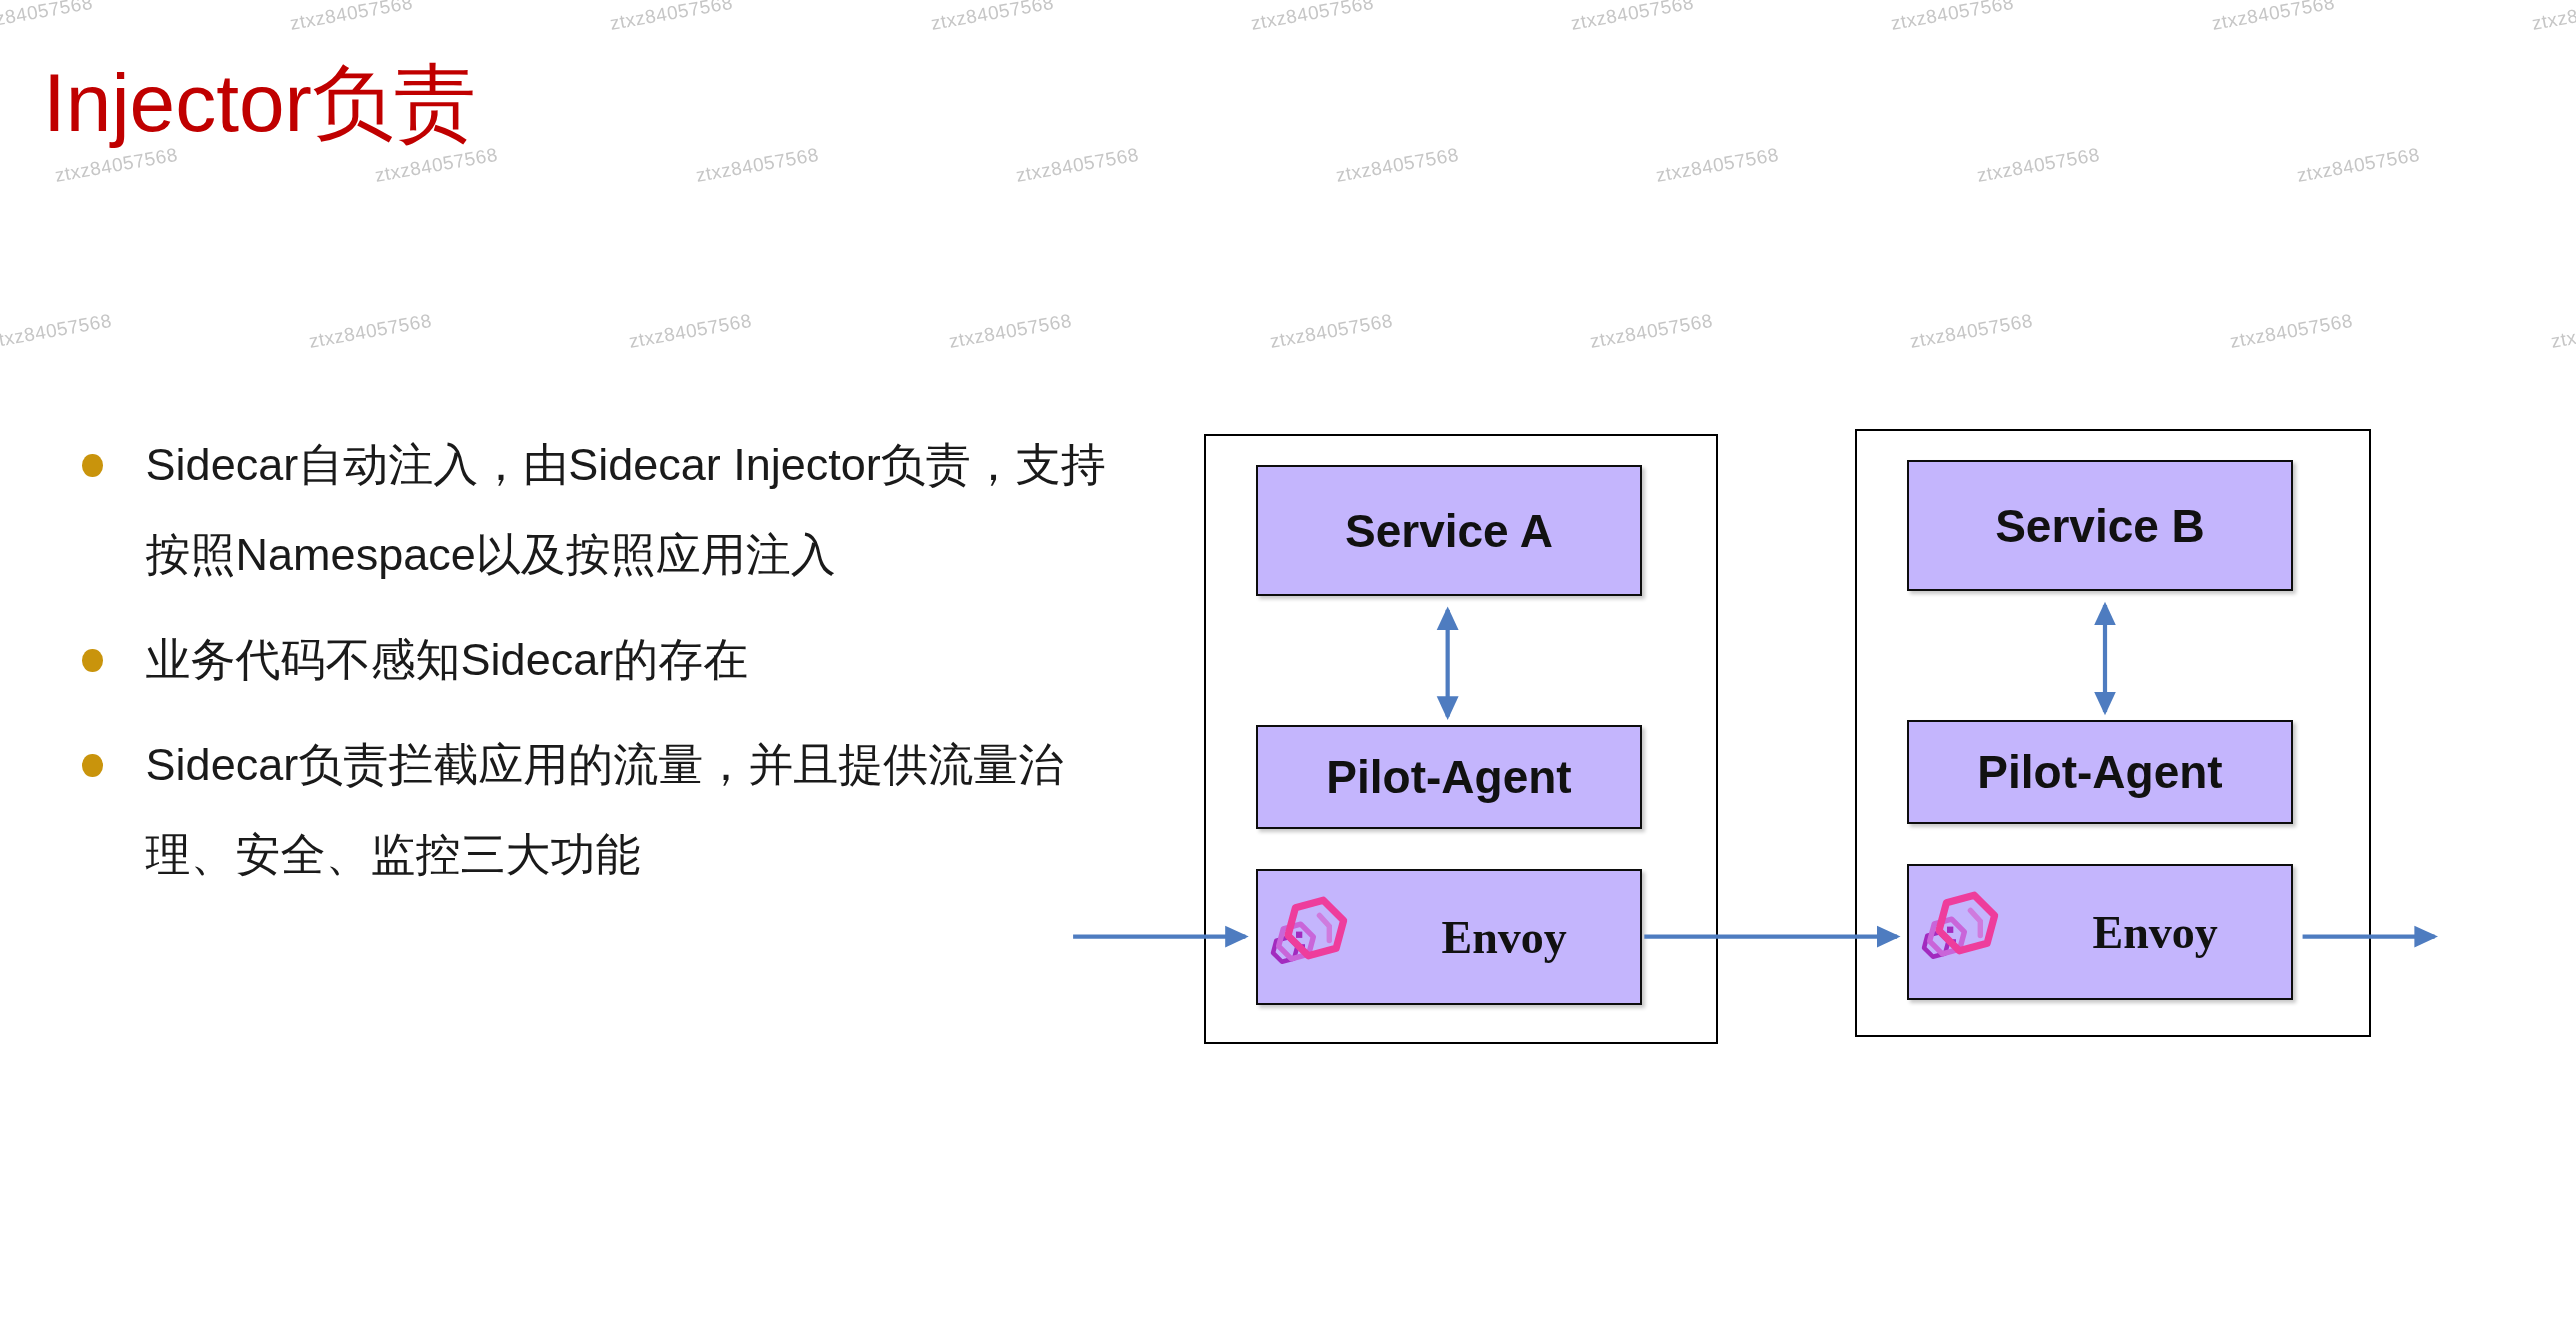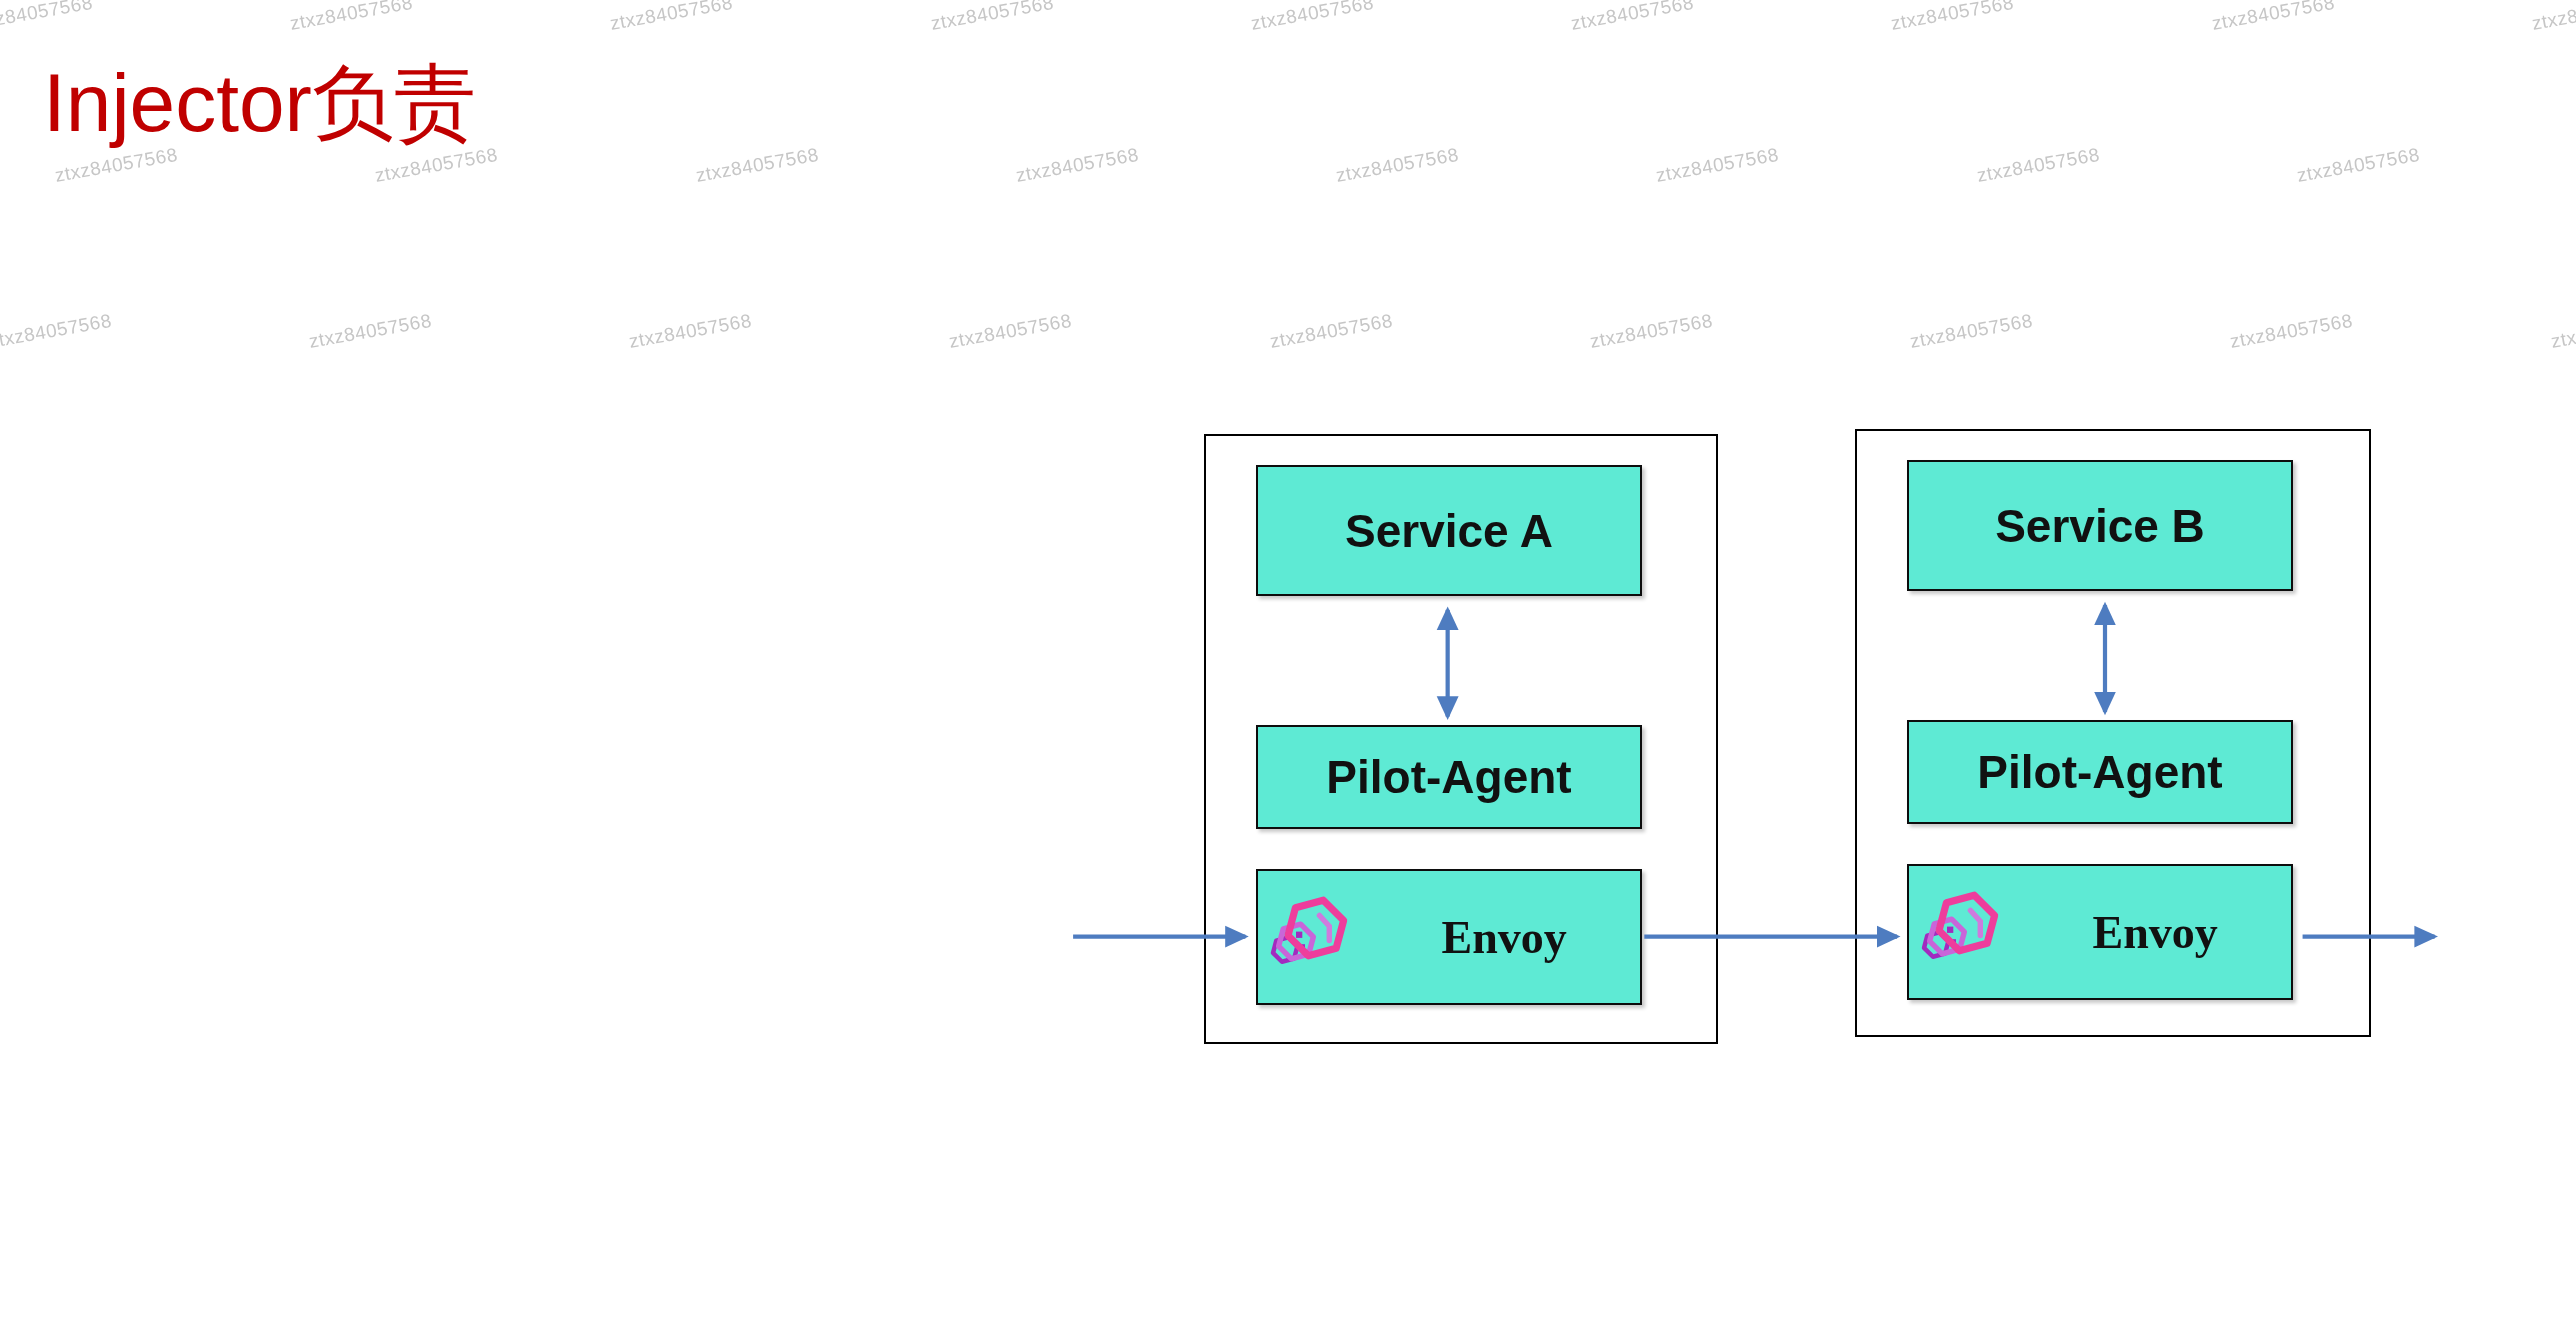--- a/index.html
+++ b/index.html
@@ -24,21 +24,21 @@
     list-style:none;margin:0;padding:0;
   }
   .bullet{display:flex;align-items:flex-start;margin:0 0 15px 0;}
   .dot{flex:0 0 auto;width:20.6px;height:22.5px;border-radius:50%;margin:34px 43px 0 0;}
   .btxt{font-size:45px;line-height:90px;color:#1a1a1a;}
   
   .pod{position:absolute;border:2.8px solid #000;background:transparent;box-sizing:border-box;}
   .pod-a{left:1204px;top:434px;width:514px;height:610px;}
   .pod-b{left:1855px;top:429px;width:516px;height:608px;}
   .ibox{
-    position:absolute;border:2.8px solid #0d0d0d;background:#5eead4;box-sizing:border-box;
+    position:absolute;border:2.8px solid #0d0d0d;background:#c4b5fd;box-sizing:border-box;
     display:flex;align-items:center;justify-content:center;
     box-shadow:2.8px 2.8px 3.7px rgba(0,0,0,0.22);
   }
   .ibox .lbl{font-size:46px;font-weight:700;color:#111;}
   .svc{left:50px;top:29px;width:386px;height:131px;}
   .agent{left:50px;top:289px;width:386px;height:104px;}
   .envoy{left:50px;top:433px;width:386px;height:136px;justify-content:flex-start;}
   .envoy .logo{flex:0 0 auto;margin-left:11.2px;}
   .envoy .lblwrap{flex:1 1 auto;text-align:center;font-family:Liberation Serif, serif;}
   
@@ -73,20 +73,34 @@
       <span class="wm" style="left: 951px; top: 331px;">ztxz84057568</span>
       <span class="wm" style="left: 1272px; top: 331px;">ztxz84057568</span>
       <span class="wm" style="left: 1592px; top: 331px;">ztxz84057568</span>
       <span class="wm" style="left: 1912px; top: 331px;">ztxz84057568</span>
       <span class="wm" style="left: 2232px; top: 331px;">ztxz84057568</span>
       <span class="wm" style="left: 2553px; top: 331px;">ztxz84057568</span>
     </div>
 
   <h1 class="title" style="color: rgb(192, 0, 0);">Injector负责</h1>
 
+  <ul class="bullets">
+    <li class="bullet">
+      <span class="dot" style="background: rgb(201, 148, 12);"></span>
+      <span class="btxt">Sidecar自动注入，由Sidecar Injector负责，支持按照Namespace以及按照应用注入</span>
+    </li>
+    <li class="bullet">
+      <span class="dot" style="background: rgb(201, 148, 12);"></span>
+      <span class="btxt">业务代码不感知Sidecar的存在</span>
+    </li>
+    <li class="bullet">
+      <span class="dot" style="background: rgb(201, 148, 12);"></span>
+      <span class="btxt">Sidecar负责拦截应用的流量，并且提供流量治理、安全、监控三大功能</span>
+    </li>
+  </ul>
 
   <div class="pod pod-a">
     <div class="ibox svc">
       <span class="lbl">Service A</span>
     </div>
     <div class="ibox agent">
       <span class="lbl">Pilot-Agent</span>
     </div>
     <div class="ibox envoy">
       <svg class="logo" width="99" height="94" viewBox="0 0 110 100" fill="none">

